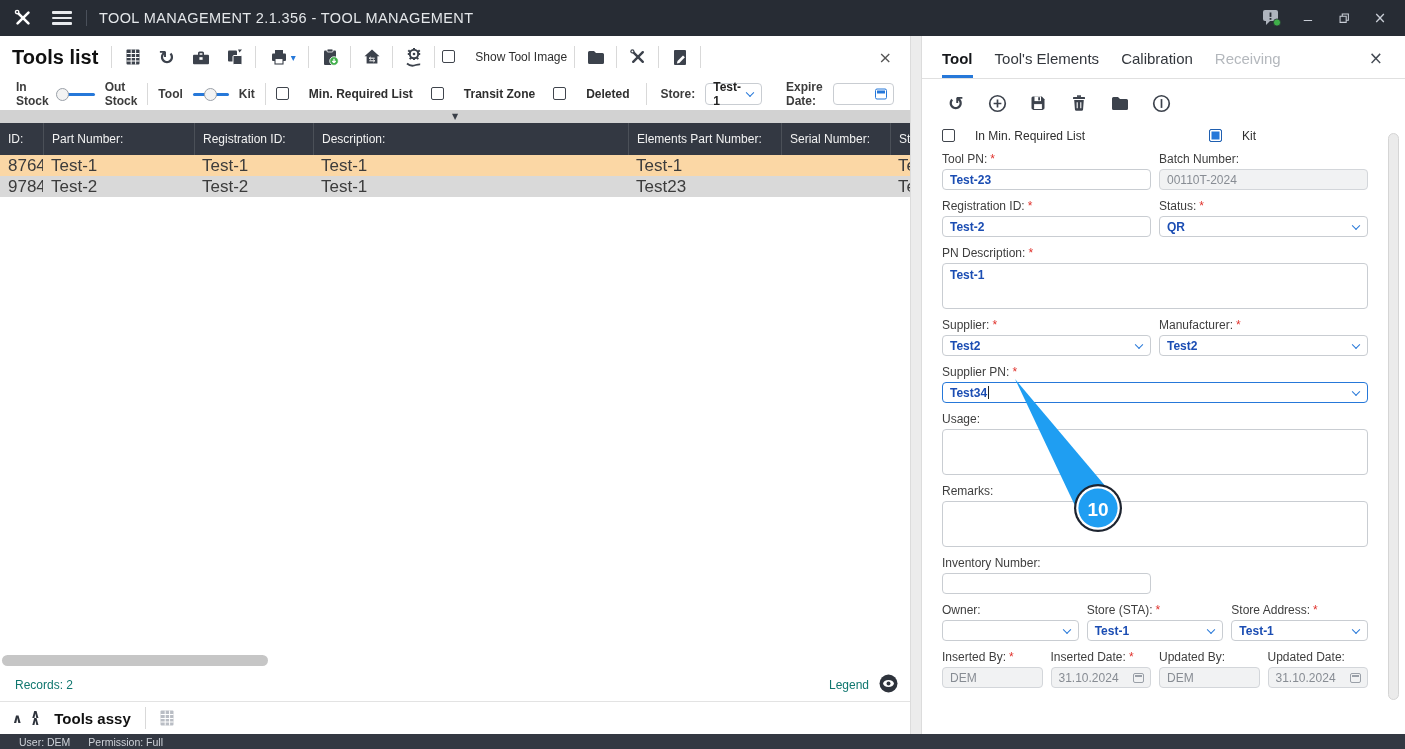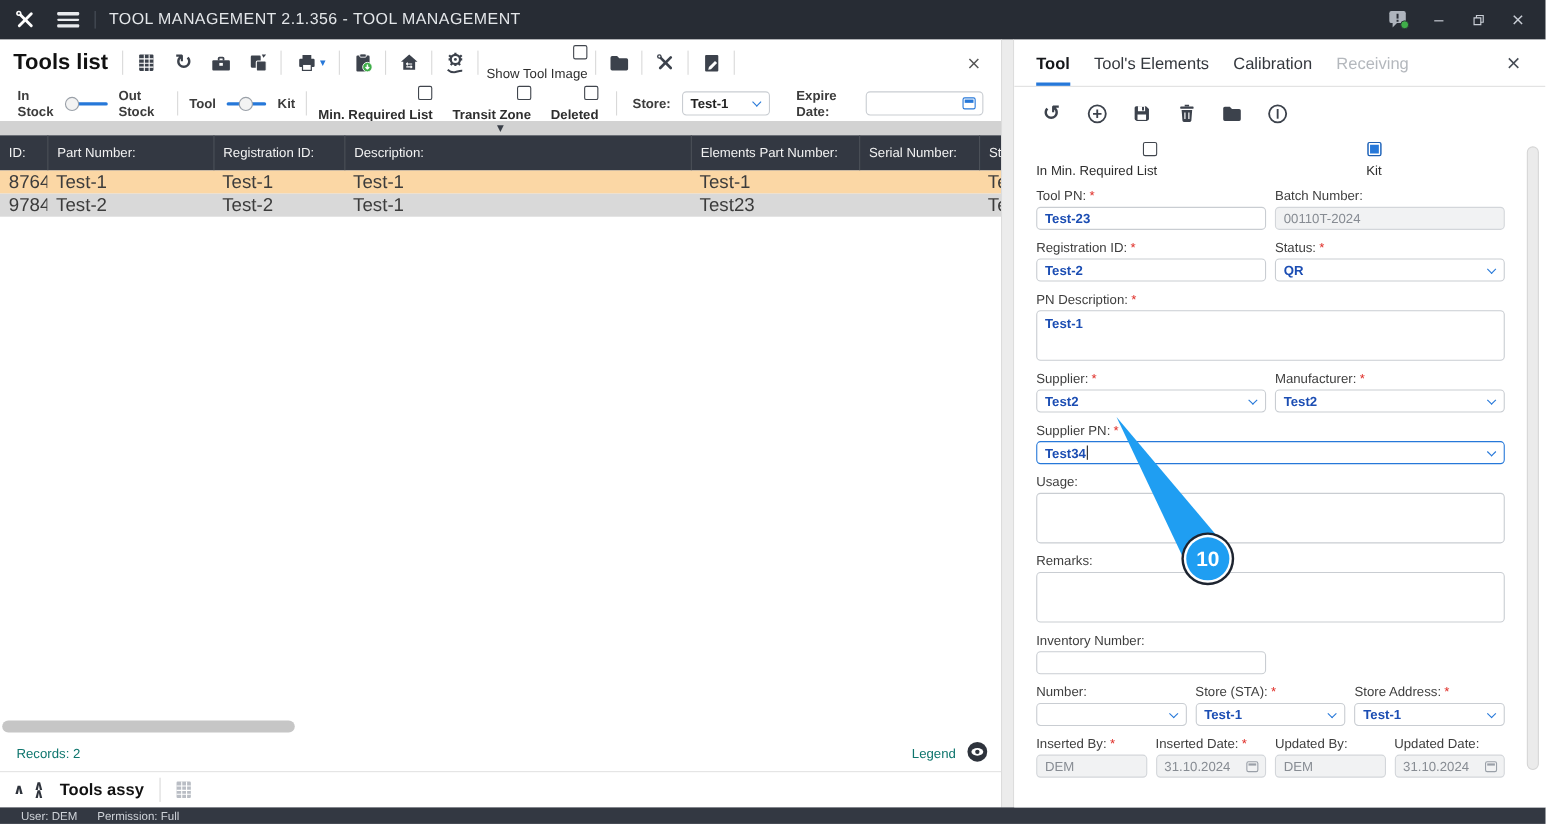--- a/index.html
+++ b/index.html
@@ -26,21 +26,21 @@
   .right { flex:1; position:relative; background:#fff; overflow:hidden; }
 
   
   .ltoolbar { height:42px; display:flex; align-items:center; padding:0 10px 0 12px; gap:7px; flex:none; }
   .ltitle { font-size:20px; font-weight:bold; color:#111; margin-right:6px; white-space:nowrap; }
   .vsep { width:1px; height:22px; background:#d9d9d9; flex:none; }
   .tbi { width:27px; height:26px; display:flex; align-items:center; justify-content:center; cursor:pointer; flex:none; }
   .tbi svg { display:block; }
   .icn { fill:#3c424c; }
   .caret { color:#2678d9; font-size:10px; margin-left:2px; }
-  .cbwrap { display:flex; align-items:flex-end; gap:6px; cursor:pointer; white-space:nowrap;flex-direction:column; }
+  .cbwrap { display:flex; align-items:flex-start; gap:20px; cursor:pointer; white-space:nowrap; }
   .cb { width:13px; height:13px; border:1.5px solid #40454d; border-radius:2px; background:#fff; flex:none; display:inline-block; }
   .cb.checked { background:#2678d9; border-color:#1f5fb0; box-shadow:inset 0 0 0 1.5px #fff; }
   .cblabel { font-size:12px; color:#2e2e2e; }
   .lclose { margin-left:auto; font-size:16px; color:#555; padding:0 8px; cursor:pointer; }
 
   
   .filterbar { height:32px; display:flex; align-items:center; padding:0 16px; gap:10px; flex:none; font-size:12px; color:#3c3c3c;font-weight:bold; }
   .toggle { position:relative; width:36px; height:13px; flex:none; cursor:pointer; }
   .toggle .track { position:absolute; left:0; right:0; top:5px; height:3px; background:#2678d9; border-radius:2px; }
   .toggle .knob { position:absolute; top:0; width:13px; height:13px; border-radius:50%; background:#f3f3f3; border:1px solid #9aa0a8; }
@@ -498,21 +498,21 @@
             <span></span>
           </div>
 
         <span class="lbl"><span>Inventory Number:</span></span>
         <div class="inp fcol-half">
             <span></span>
           </div>
 
         <div class="frow">
           <div class="fcol">
-            <span class="lbl"><span>Number:</span></span>
+            <span class="lbl"><span>Owner:</span></span>
             <div class="inp sel-like">
                 <span></span>
                 <span class="chev"></span>
               </div>
           </div>
           <div class="fcol">
             <span class="lbl"><span>Store (STA):</span><span class="req">*</span></span>
             <div class="inp sel-like">
                 <span>Test-1</span>
                 <span class="chev"></span>

